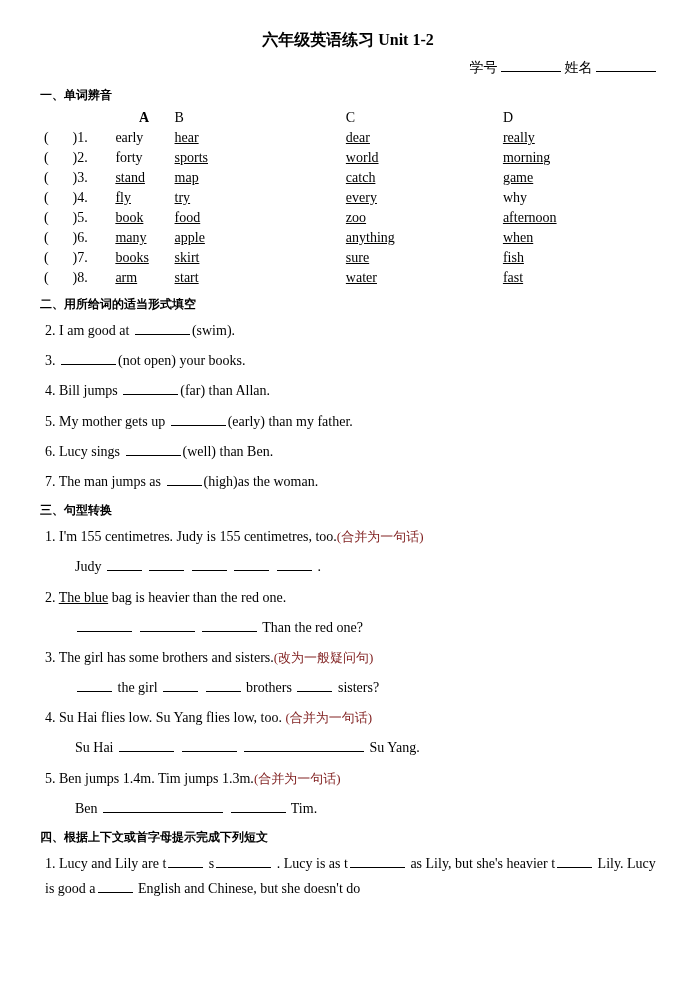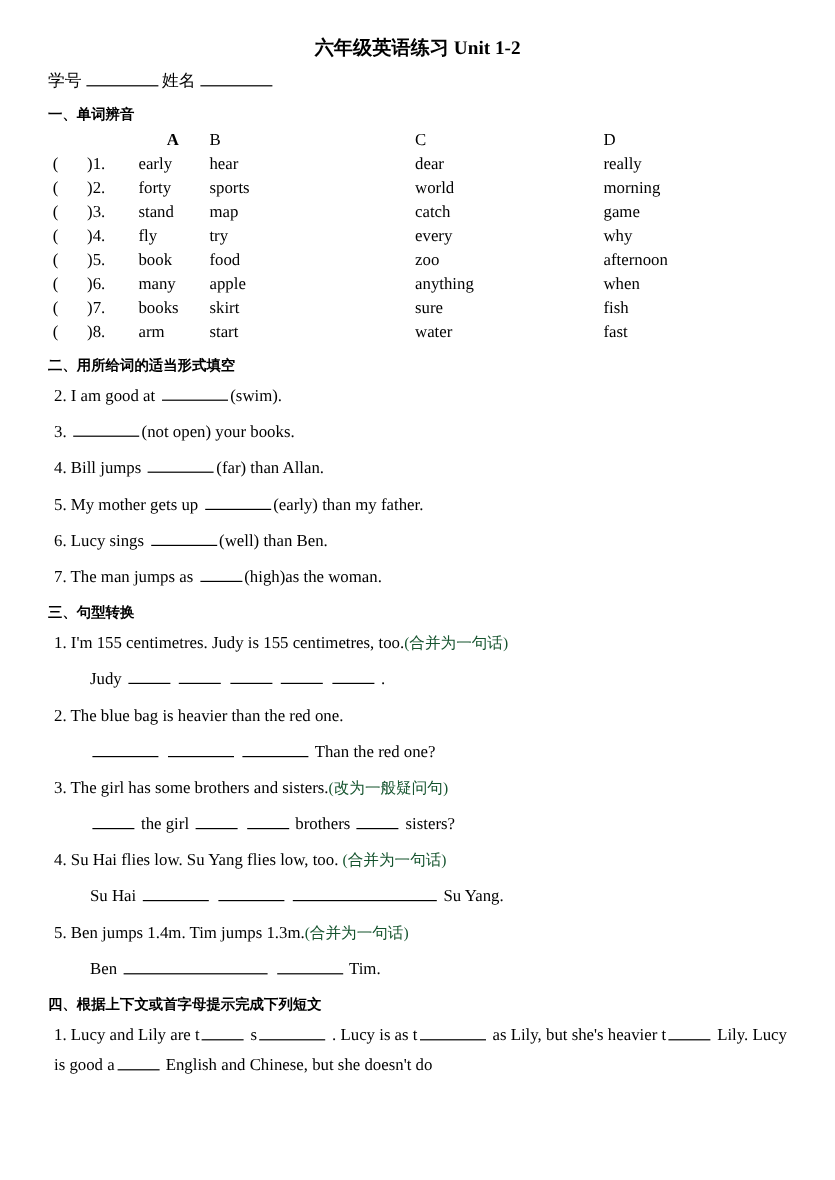--- a/index.html
+++ b/index.html
@@ -12,21 +12,21 @@
       min-height: 983px;
       padding: 30px 40px;
     }
     .title {
       text-align: center;
       font-size: 16px;
       font-weight: bold;
       margin-bottom: 8px;
     }
     .student-info {
-      text-align: left;
+      text-align: right;
       margin-bottom: 10px;
       font-size: 14px;
     }
     .student-info .underline {
       display: inline-block;
       border-bottom: 1px solid #000;
       width: 60px;
     }
     .section-title {
       font-size: 12px;
@@ -42,20 +42,21 @@
       padding: 2px 4px;
       font-size: 14px;
       vertical-align: top;
     }
     .col-label { width: 40px; text-align: center; font-weight: bold; }
     .col-b { width: 120px; }
     .col-c { width: 110px; }
     .col-d { width: 110px; }
     .paren-col { width: 20px; }
     .underline-word {
+      text-decoration: underline;
     }
     .fill-line {
       display: inline-block;
       border-bottom: 1px solid #000;
       min-width: 55px;
       margin: 0 2px;
     }
     .fill-line-sm {
       display: inline-block;
       border-bottom: 1px solid #000;
@@ -73,21 +74,21 @@
       line-height: 1.8;
       font-size: 14px;
     }
     .section-body {
       padding-left: 5px;
     }
     .indent {
       padding-left: 30px;
     }
     .chinese-label {
-      color: #14532d;
+      color: #7f1d1d;
       font-size: 13px;
     }
   </style>
 </head>
 <body>
 
 <div class="title">六年级英语练习 Unit 1-2</div>
 
 <div class="student-info">
   <span>学号</span>

